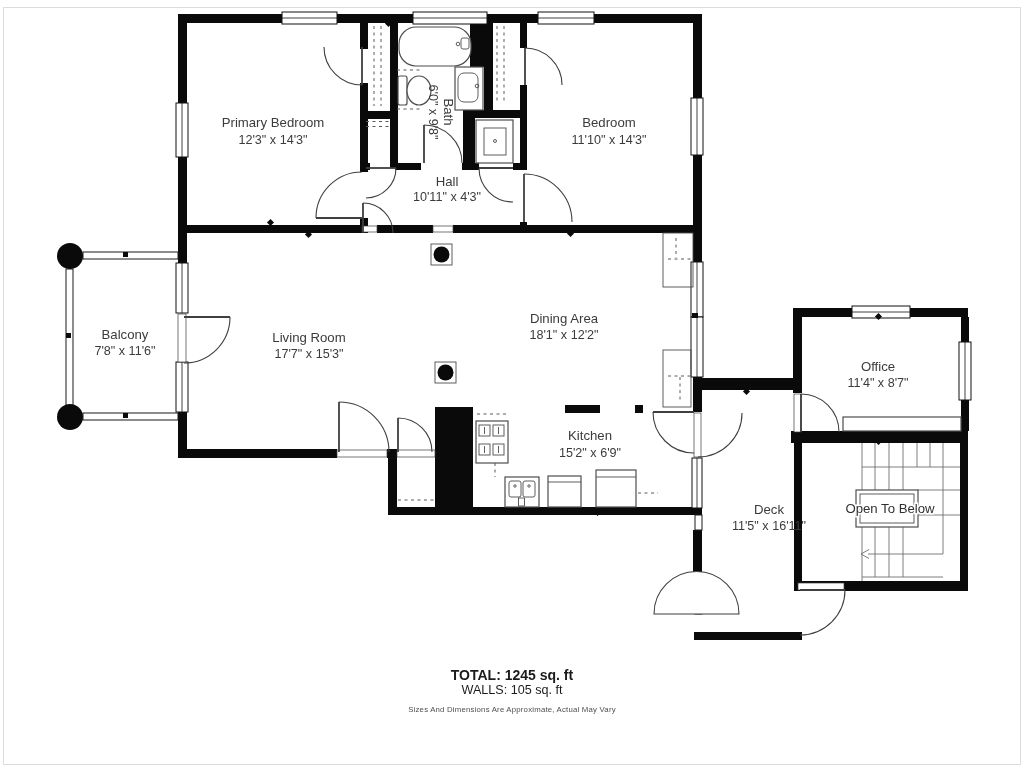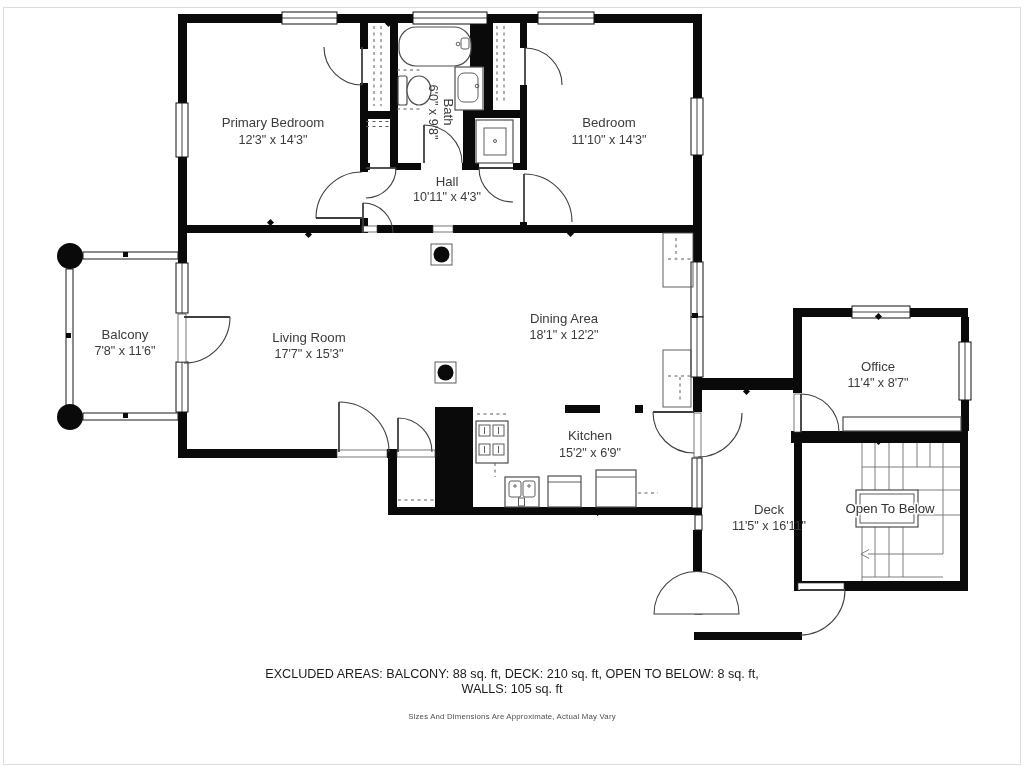--- a/index.html
+++ b/index.html
@@ -21,21 +21,21 @@
   .stair{fill:none;stroke:#6f6f6f;stroke-width:0.9}
   .tick{fill:#0a0a0a}
   .post{fill:#0a0a0a}
   text{font-family:"Liberation Sans",sans-serif}
   .rname{font-size:13.2px;fill:#3b3b3b;text-anchor:middle}
   .rdim{font-size:12.6px;fill:#3b3b3b;text-anchor:middle}
   .otb{font-size:13.2px;fill:#303030;text-anchor:middle;paint-order:stroke;stroke:#fff;stroke-width:3px}
   .summary{position:absolute;left:0;right:0;top:667px;text-align:center;color:#1b1b1b}
   .summary .l1{font-size:14px;font-weight:bold;line-height:16px}
   .summary .l2,.summary .l3,.summary .l4{font-size:12.6px;line-height:15.2px}
-  .summary .fine{font-size:7.8px;color:#4f4f4f;margin-top:15px;letter-spacing:0.2px}
+  .summary .fine{font-size:7.8px;color:#4f4f4f;margin-top:7px;letter-spacing:0.2px}
 </style>
 </head>
 <body>
 
 <div class="page">
 <svg class="plan-svg" width="1024" height="768" viewBox="0 0 1024 768">
 
   <rect class="frame" x="3.5" y="7.5" width="1017" height="757"></rect>
 
   <g>
@@ -372,17 +372,17 @@
     <text class="rdim" x="590" y="457">15'2" x 6'9"</text>
     <text class="rname" x="878" y="371">Office</text>
     <text class="rdim" x="878" y="387">11'4" x 8'7"</text>
     <text class="rname" x="769" y="514">Deck</text>
     <text class="rdim" x="769" y="530">11'5" x 16'11"</text>
     <text class="otb" x="890" y="513">Open To Below</text>
   </g>
 </svg>
 
 <div class="summary">
-  <div class="l3">EXCLUDED AREAS: BALCONY: 88 sq. ft, DECK: 210 sq. ft, OPEN TO BELOW: 8 sq. ft,</div>
+  <div class="l1">TOTAL: 1245 sq. ft</div>
   <div class="l4">WALLS: 105 sq. ft</div>
   <div class="fine">Sizes And Dimensions Are Approximate, Actual May Vary</div>
 </div>
 </div>
 
 </body></html>

